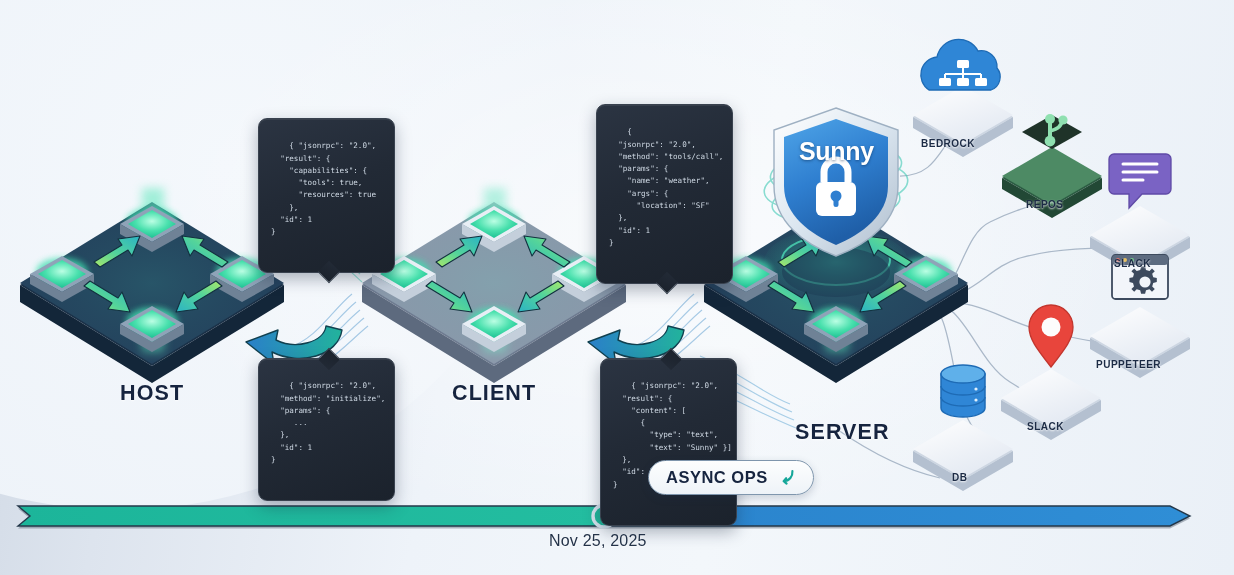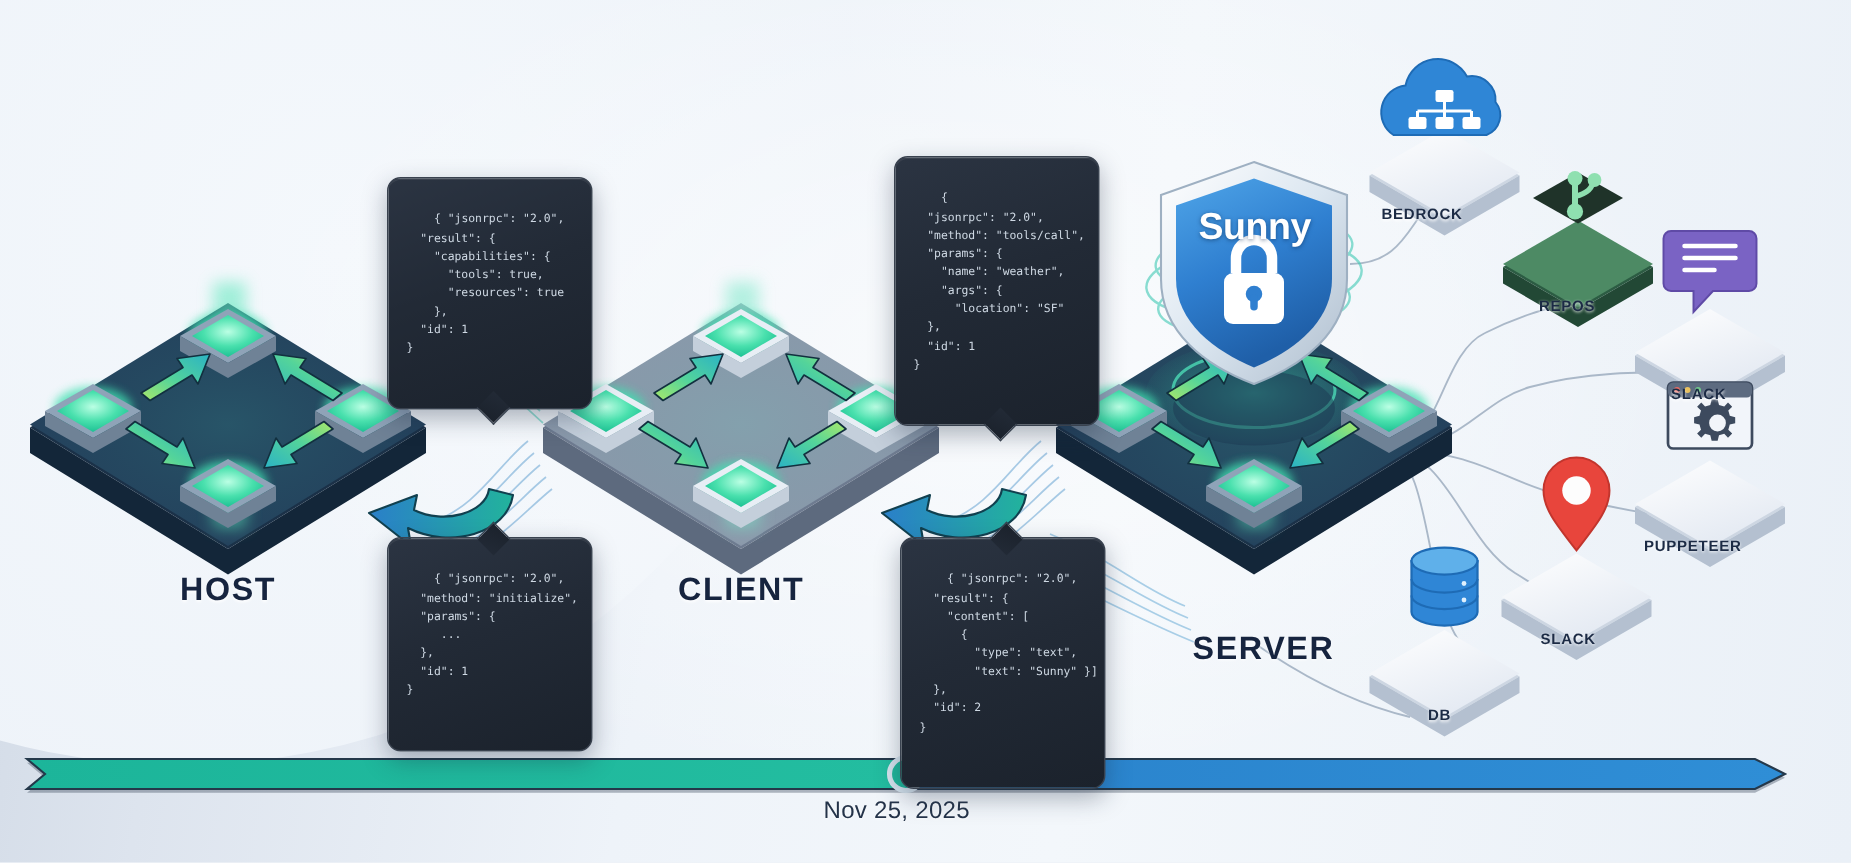--- a/index.html
+++ b/index.html
@@ -473,16 +473,22 @@
 
   <div class="svc-label" style="left:921px;top:138px;">BEDROCK</div>
   <div class="svc-label" style="left:1026px;top:199px;">REPOS</div>
   <div class="svc-label" style="left:1114px;top:258px;">SLACK</div>
   <div class="svc-label" style="left:1096px;top:359px;">PUPPETEER</div>
   <div class="svc-label" style="left:1027px;top:421px;">SLACK</div>
   <div class="svc-label" style="left:952px;top:472px;text-align:center;">DB</div>
 
   <div class="oauth-text" style="left:799px;top:137px;">Sunny</div>
 
+  <div class="badge" style="left:648px;top:460px;">
+    <span class="badge-text">ASYNC OPS</span>
+    <svg width="20" height="20" viewBox="0 0 24 24">
+      <path d="M18.5 5 C 19 11, 15 17, 8 17 L11 13.5 M8 17 L11.5 20" fill="none" stroke="#16a79a" stroke-width="2.6" stroke-linecap="round" stroke-linejoin="round"></path>
+    </svg>
+  </div>
 
   <div class="tl-date" style="left:549px;top:532px;">Nov 25, 2025</div>
 
 </div>
 
 </body></html>

